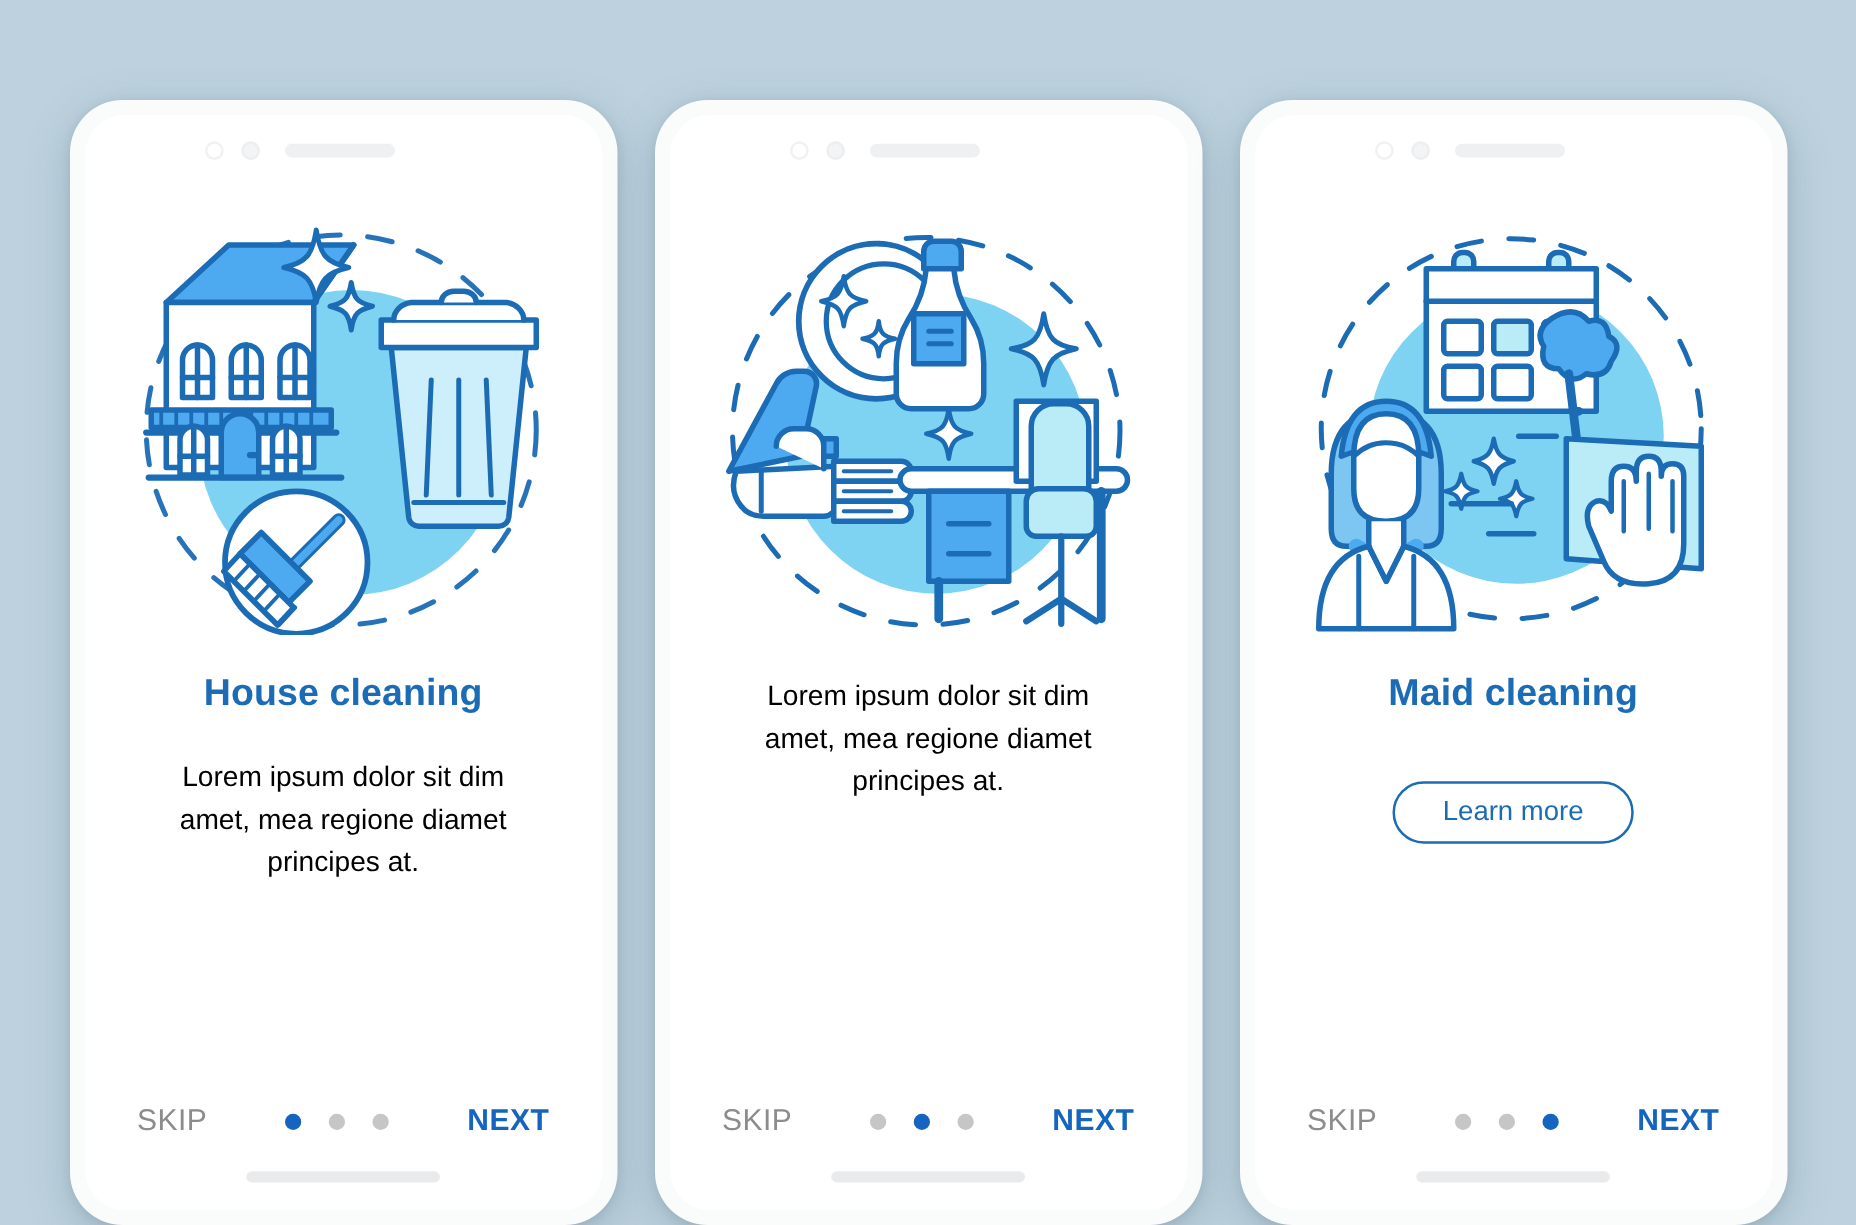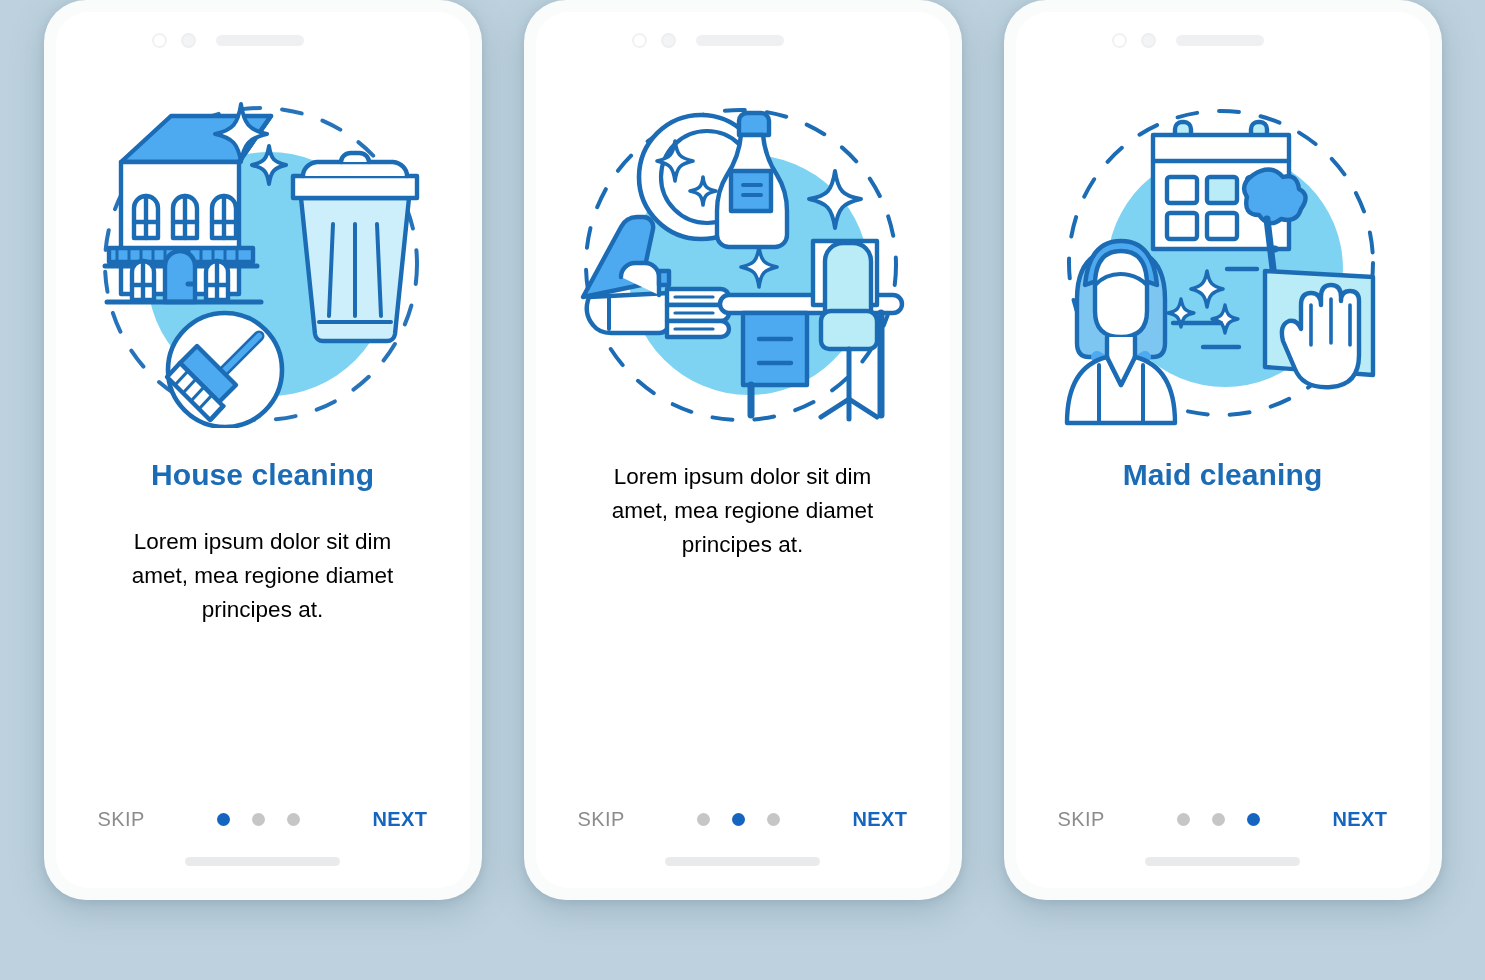--- a/index.html
+++ b/index.html
@@ -14,23 +14,23 @@
   body {
     background: #bdd2de;
     font-family: "Liberation Sans", sans-serif;
     position: relative;
   }
 
   .screens-row {
     position: absolute;
     inset: 0;
     display: flex;
-    align-items: flex-start;
+    align-items: flex-end;
     justify-content: center;
-    gap: 42px;
+    gap: 30px;
   }
 
   
   .phone {
     width: 438px;
     height: 900px;
     background: #fafbfb;
     border-radius: 42px;
     box-shadow: 0 10px 34px rgba(90,115,135,0.30),
                 0 2px 8px rgba(90,115,135,0.18);
@@ -137,21 +137,21 @@
     display: flex;
     align-items: center;
     justify-content: space-between;
     flex: 0 0 auto;
     margin-bottom: 22px;
   }
   .skip-btn, .next-btn {
     background: none;
     border: none;
     font-family: "Liberation Sans", sans-serif;
-    font-size: 20px;
+    font-size: 24px;
     letter-spacing: 0.4px;
     cursor: pointer;
     padding: 4px 2px;
   }
   .skip-btn { color: #8c8c8c; }
   .next-btn { color: #1565c0; font-weight: bold; }
 
   .dots {
     display: flex;
     gap: 22px;
@@ -430,20 +430,21 @@
                    q0 -12 10 -12 q10 0 10 12 L268 204
                    q0 -12 10 -12 q10 0 10 12 L288 208
                    q0 -10 9 -10 q9 0 9 10 L306 262
                    q0 30 -28 32 q-28 2 -36 -18 Z" fill="#ffffff"></path>
           <path d="M258 212 L258 252 M278 206 L278 250 M297 212 L297 252" stroke-width="3.6"></path>
         </svg>
       </div>
 
       <div class="text-block">
         <div class="card-title">Maid cleaning</div>
+        <button class="learn-more">Learn more</button>
       </div>
 
       <div class="footer-nav">
         <button class="skip-btn">SKIP</button>
         <div class="dots">
           <span class="dot"></span>
           <span class="dot"></span>
           <span class="dot active"></span>
         </div>
         <button class="next-btn">NEXT</button>

